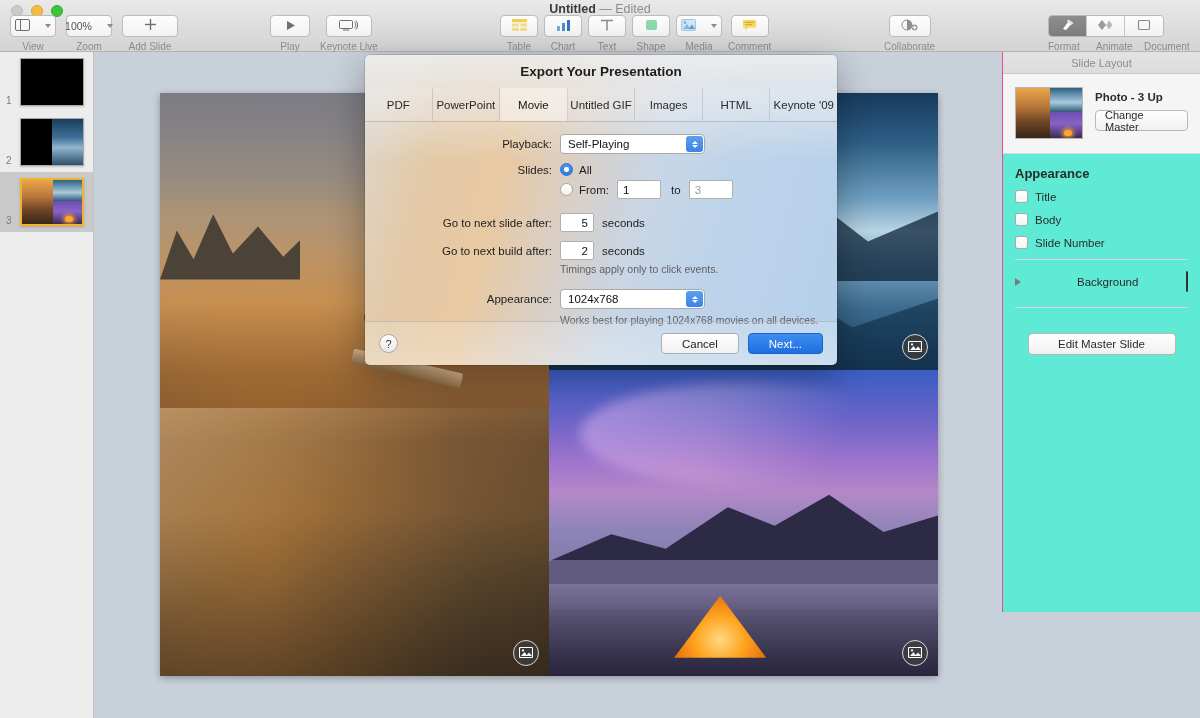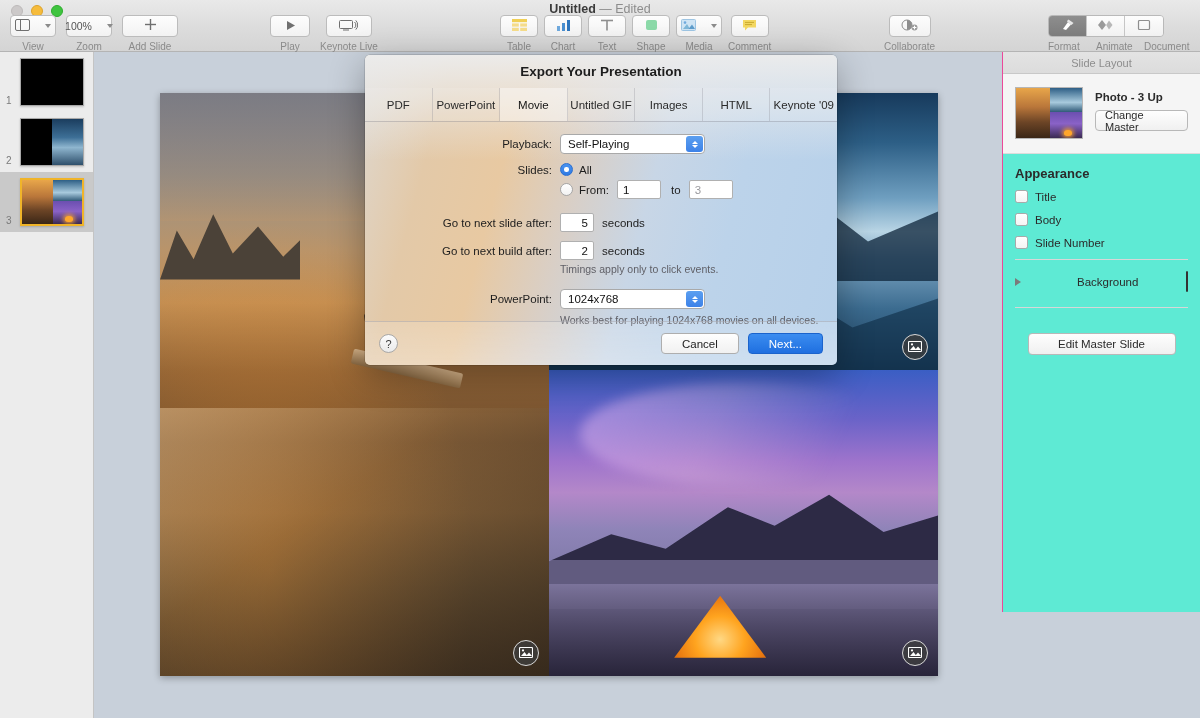--- a/index.html
+++ b/index.html
@@ -650,21 +650,21 @@
         <div class="tfield" style="width:34px;">2</div>
         <div class="unit">seconds</div>
       </div>
 
       <div class="frow" style="margin-bottom:14px;">
         <div class="flabel"></div>
         <div class="note">Timings apply only to click events.</div>
       </div>
 
       <div class="frow" style="margin-bottom:5px;">
-        <div class="flabel">PowerPoint:</div>
+        <div class="flabel">Appearance:</div>
         <div class="popup">
           <span>1024x768</span>
           <span class="stepper">
             <span class="chev up"></span>
               <span class="chev down"></span>
           </span>
         </div>
       </div>
 
       <div class="frow">

